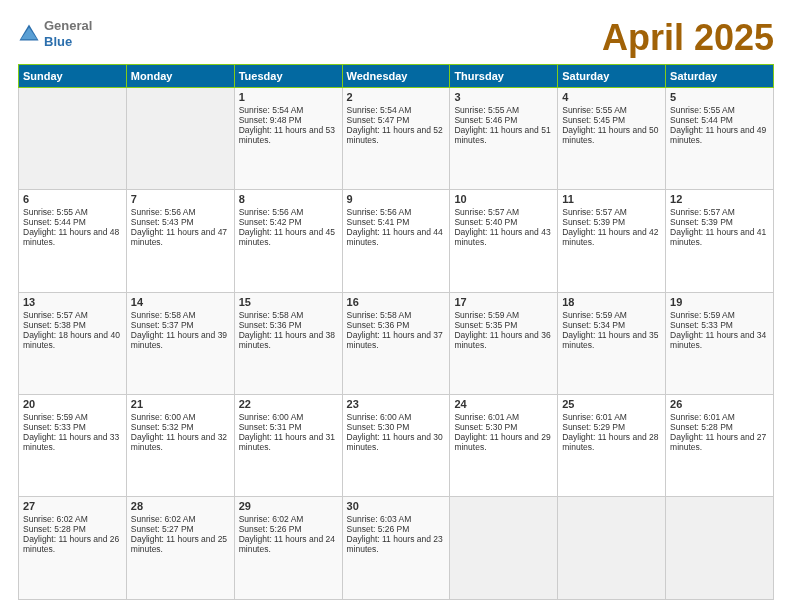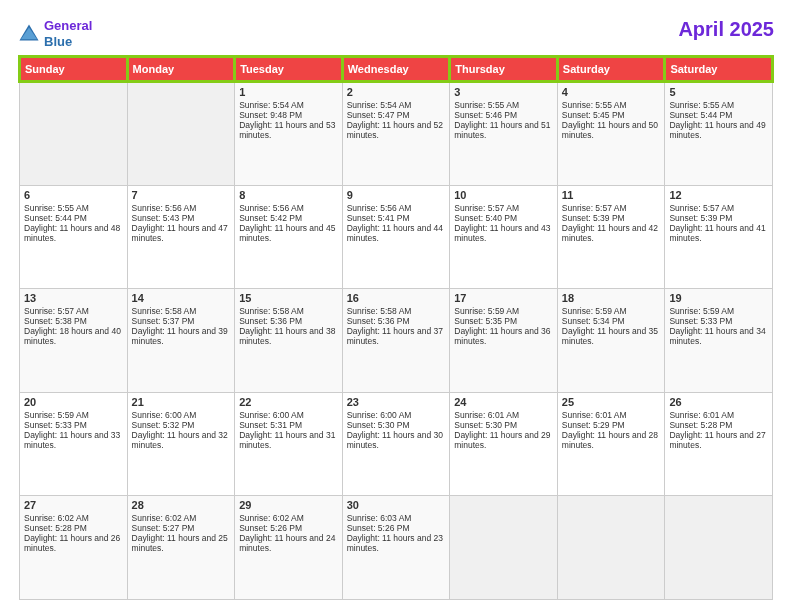--- a/index.html
+++ b/index.html
@@ -28,54 +28,54 @@
       align-items: center;
       gap: 4px;
     }
     .logo-text {
       font-size: 13px;
       font-weight: bold;
       color: #333;
       line-height: 1.2;
     }
     .logo-text span {
-      color: #6d28d9;
+      color: #737373;
     }
     .logo-icon {
       width: 22px;
       height: 22px;
     }
     .title-block {
       text-align: right;
     }
     .month-title {
-      font-size: 20px;
+      font-size: 36px;
       font-weight: bold;
-      color: #6d28d9;
+      color: #a16207;
       line-height: 1.1;
     }
     .location-title {
       font-size: 14px;
       color: #333;
       font-weight: normal;
     }
     .calendar {
       flex: 1;
       border: 1px solid #ccc;
       border-collapse: collapse;
       width: 100%;
       table-layout: fixed;
     }
     .calendar th {
-      background: #ef4444;
+      background: #0369a1;
       color: #fff;
       font-size: 11px;
       font-weight: bold;
       padding: 5px 4px;
-      border: 3px solid #84cc16;
+      border: 1px solid #84cc16;
       text-align: left;
     }
     .calendar td {
       vertical-align: top;
       border: 1px solid #ccc;
       padding: 3px 4px;
       font-size: 8.5px;
       color: #333;
       height: 88px;
       background: #fff;

